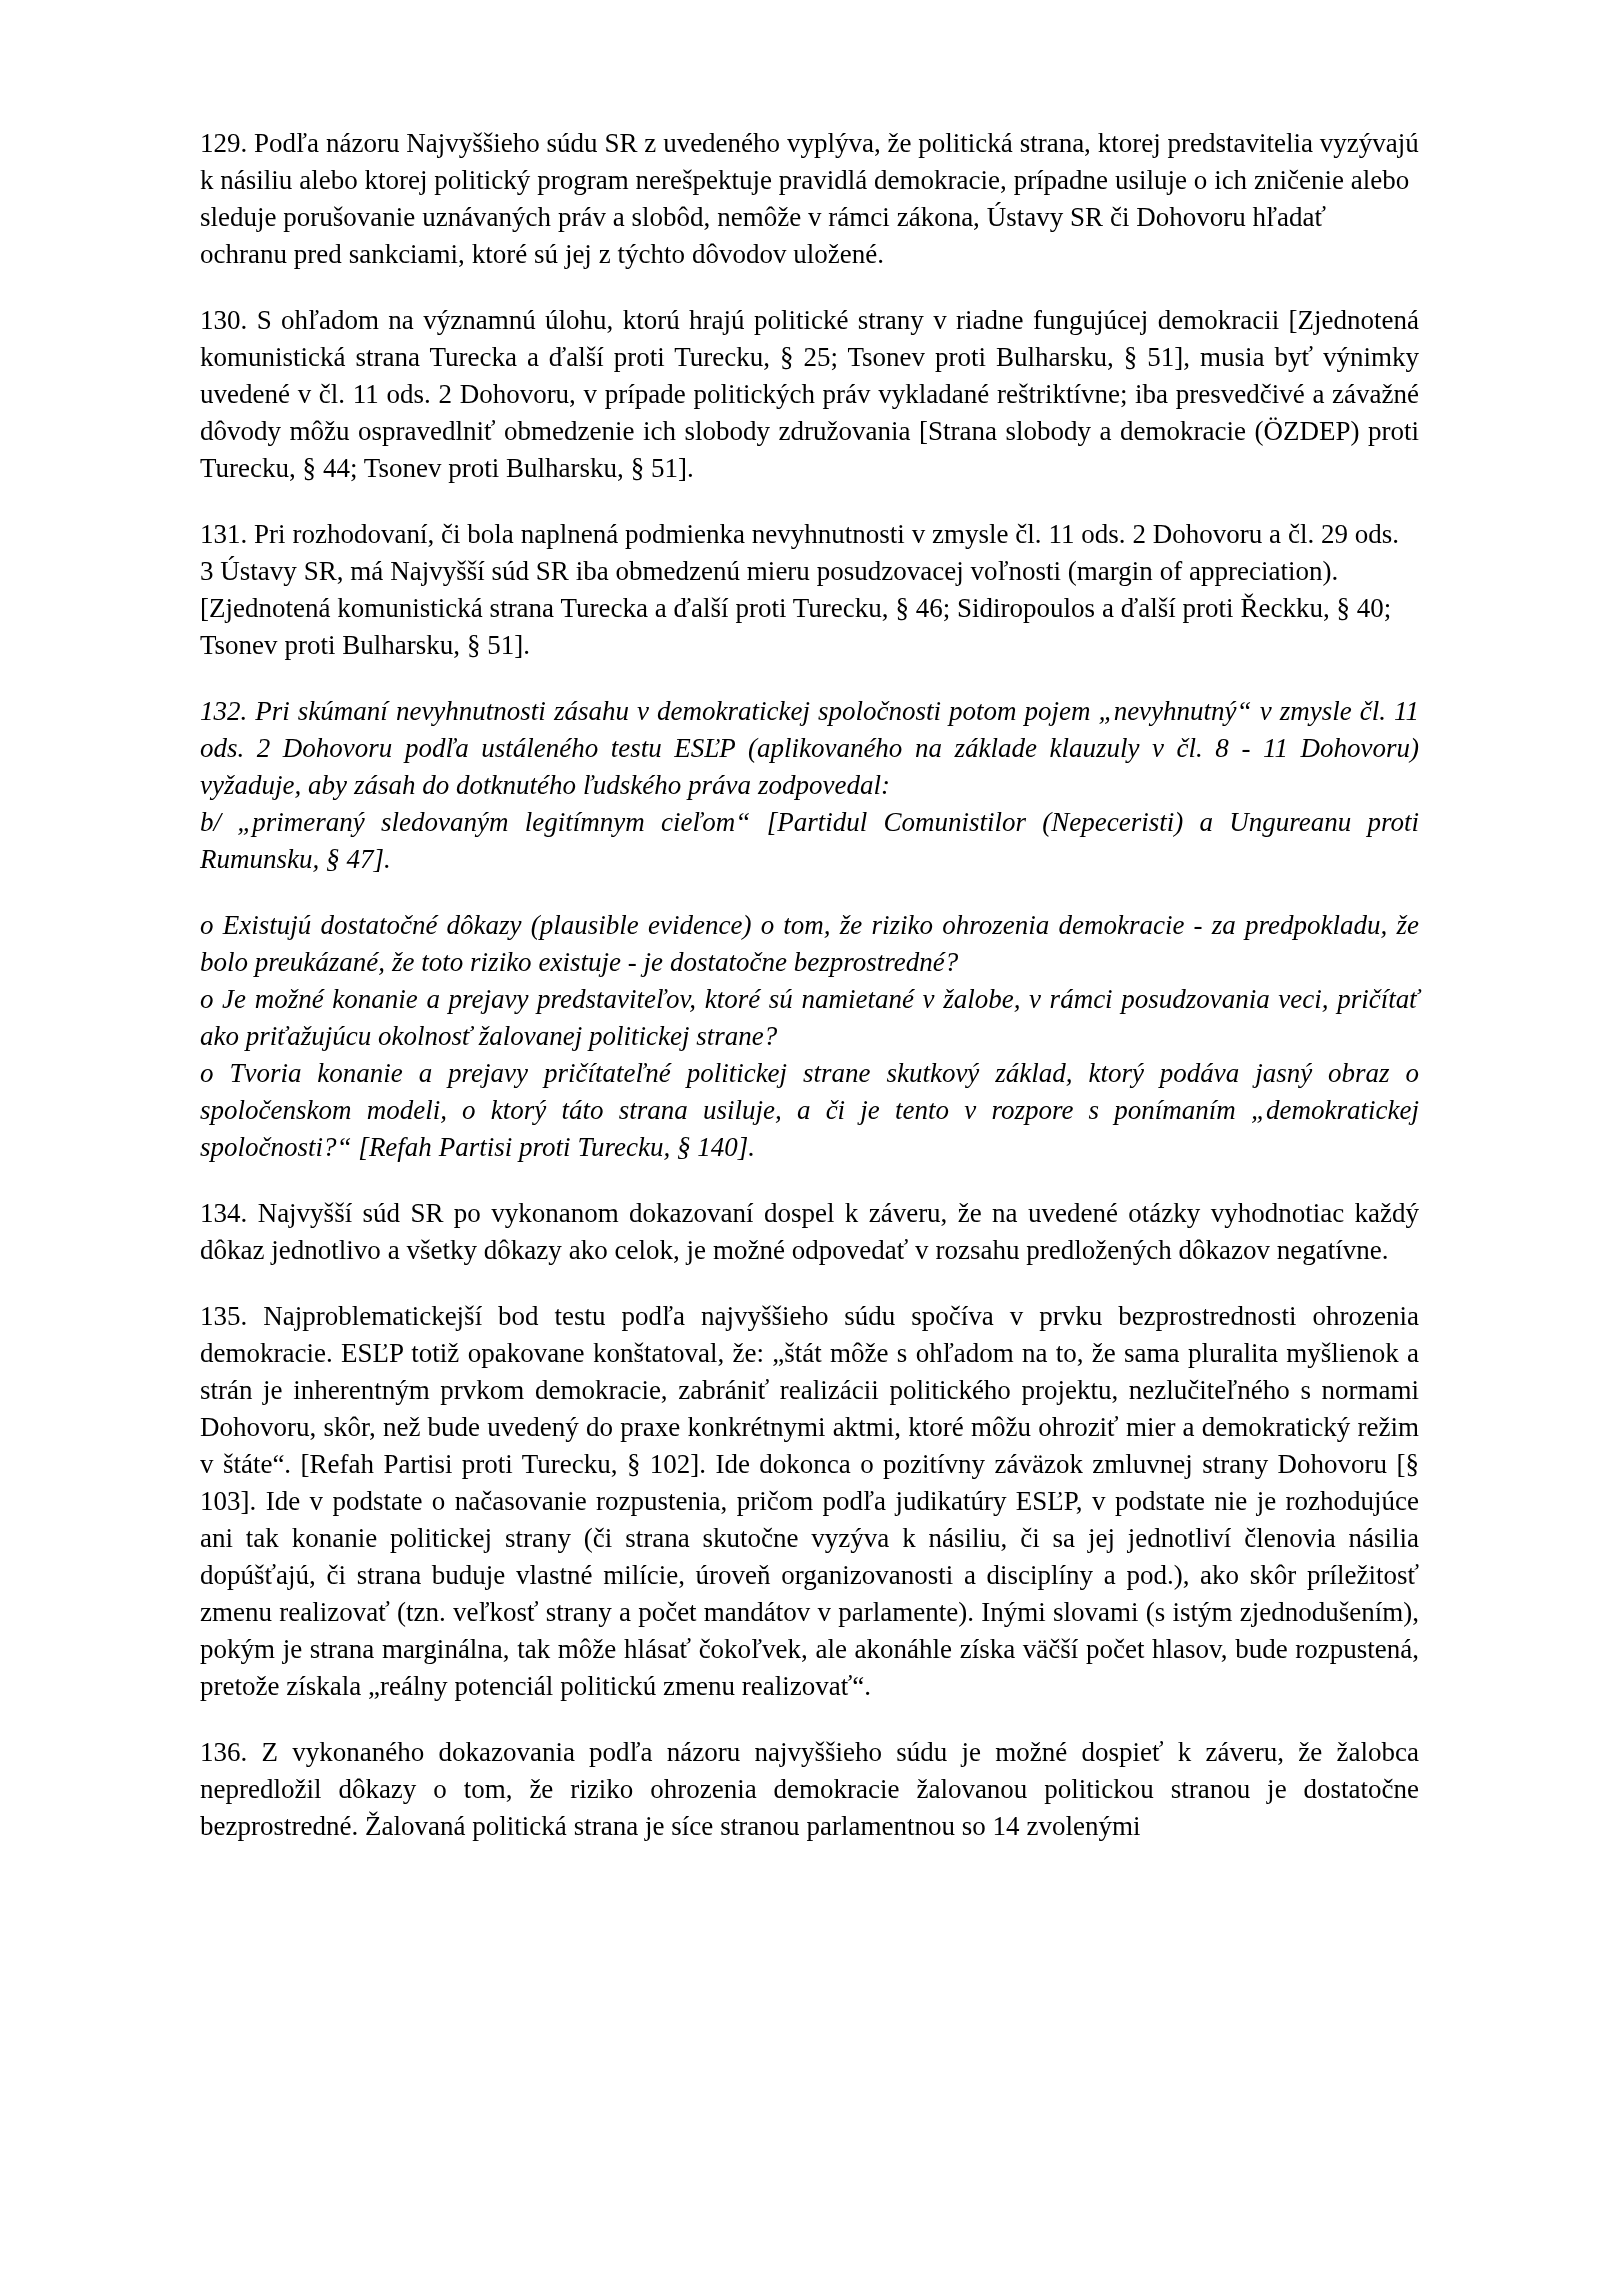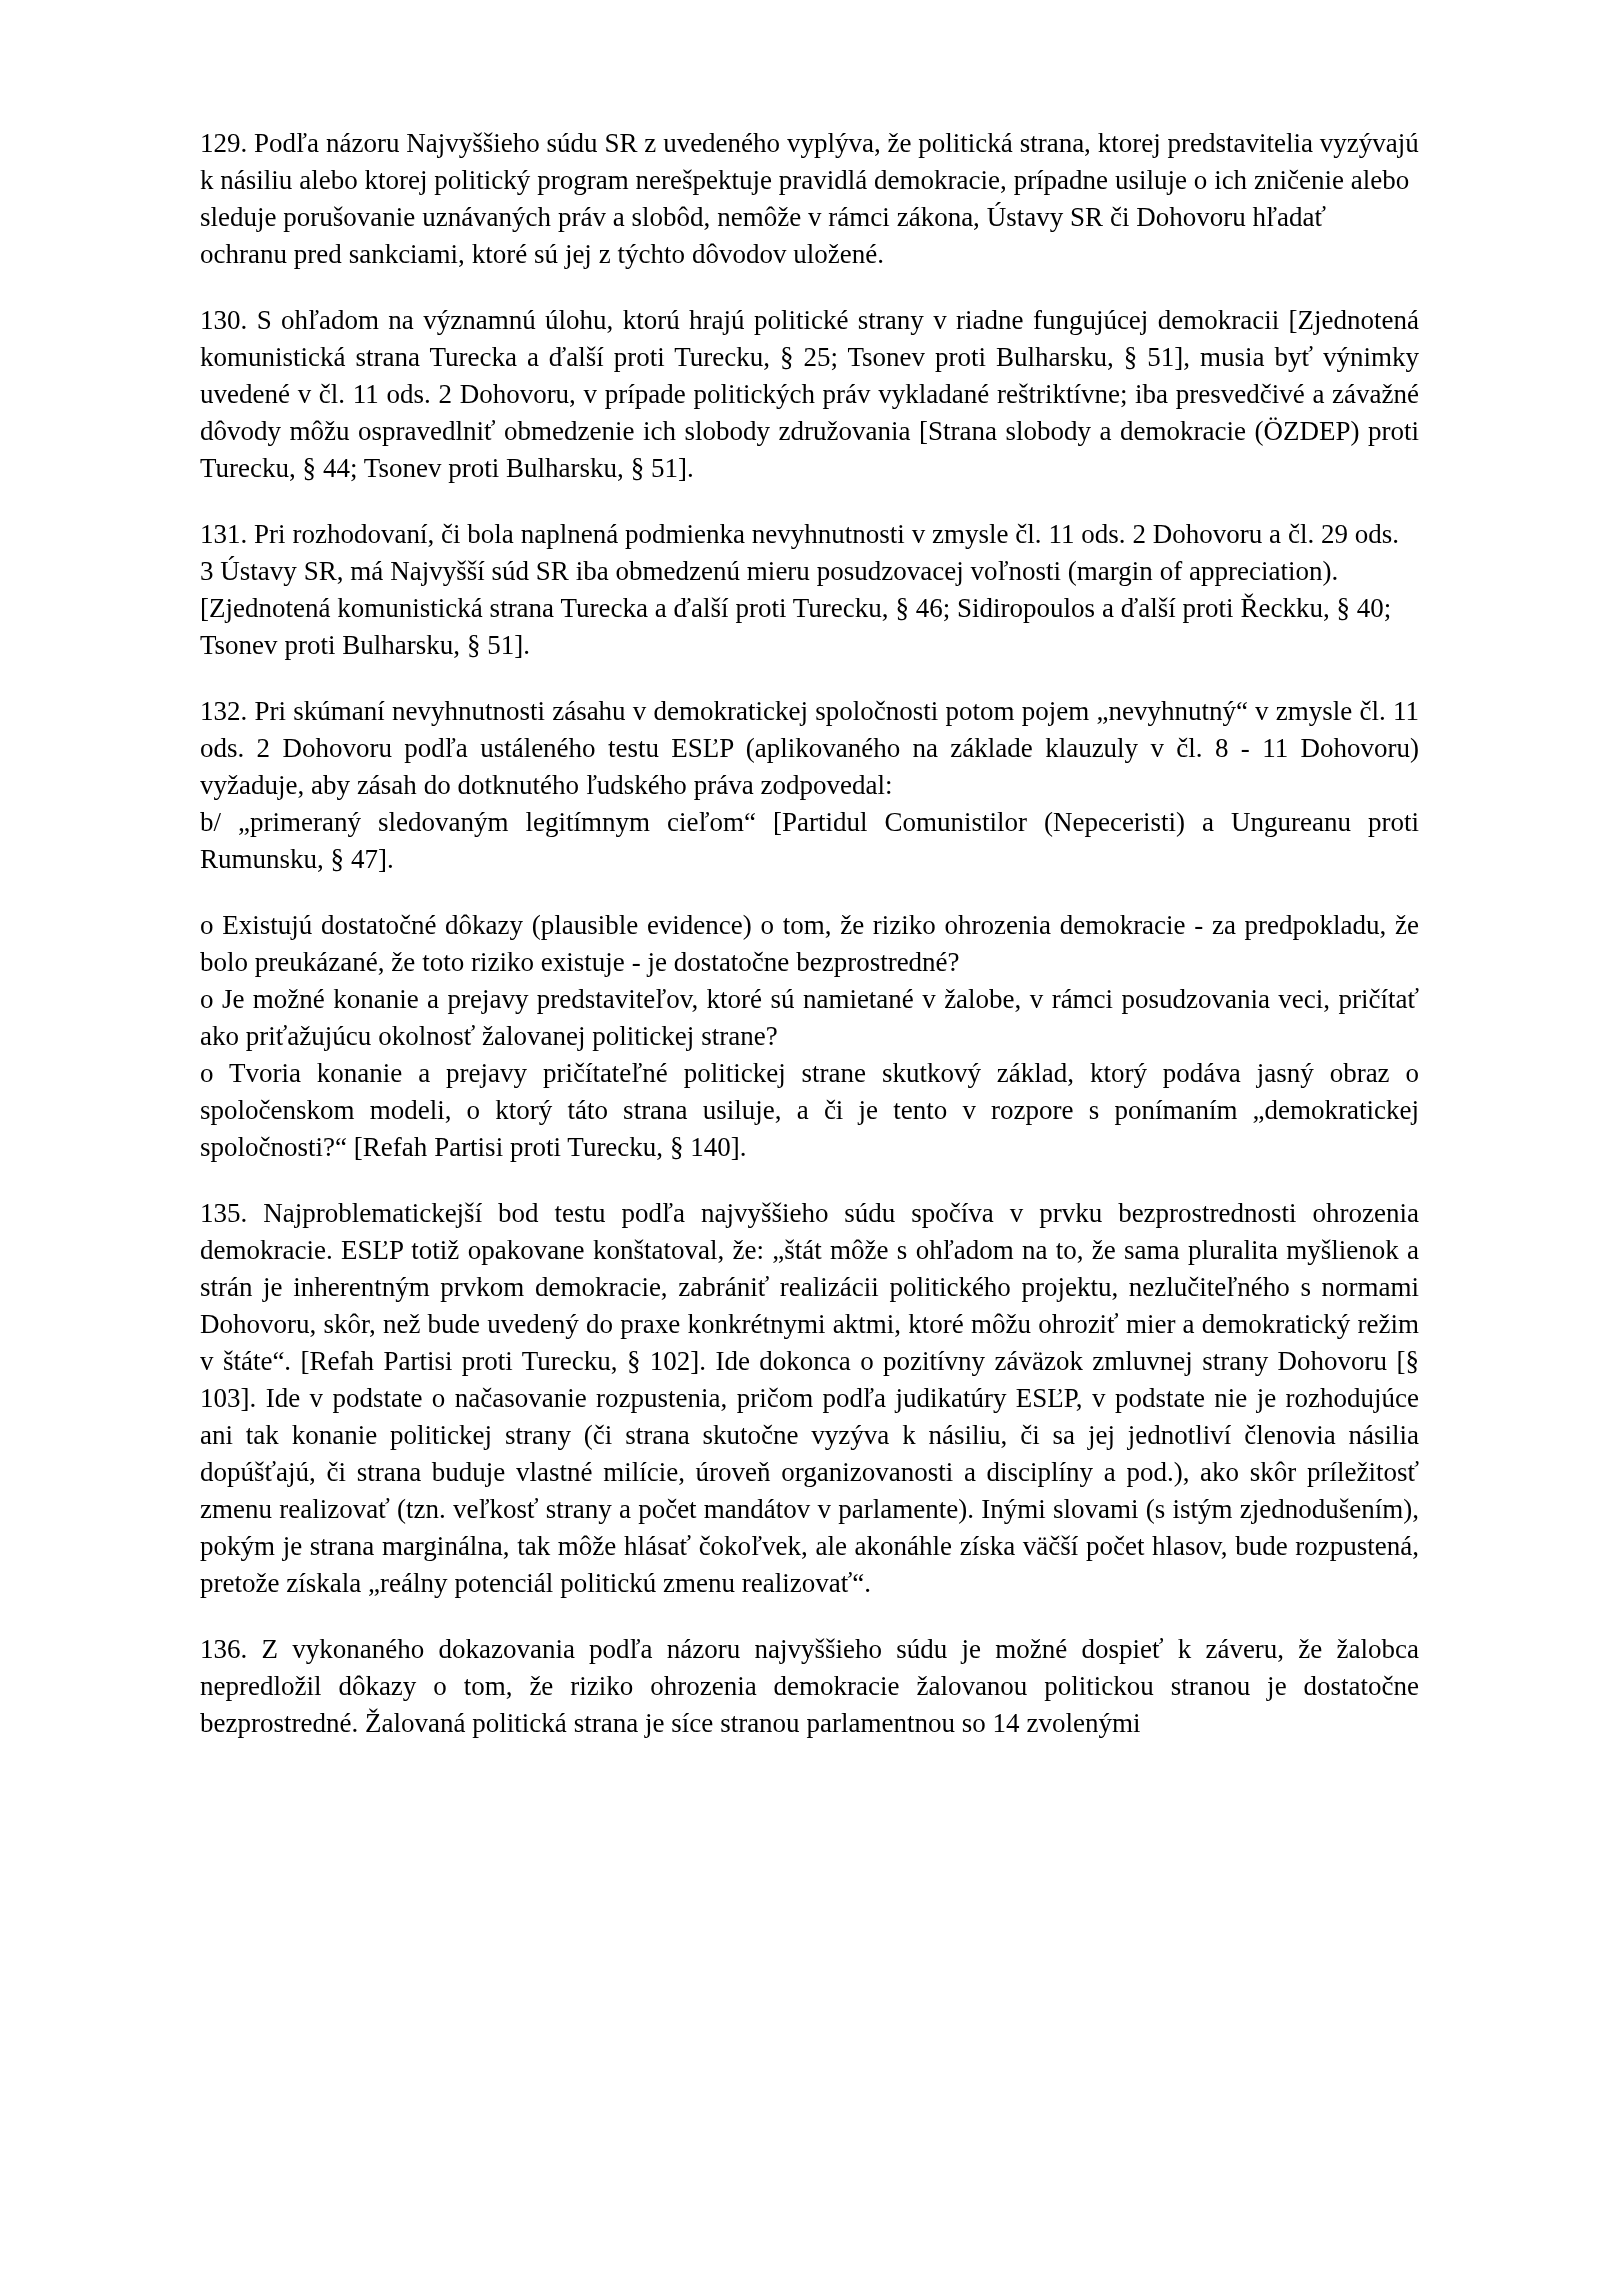--- a/index.html
+++ b/index.html
@@ -41,20 +41,21 @@
   }
   .para:last-child {
     margin-bottom: 0;
   }
   .para.left {
     text-align: left;
   }
   
   .block {
     margin: 0 0 29px 0;
+    font-style: italic;
   }
   .block > .para {
     margin-bottom: 0;
   }
 </style>
 </head>
 <body>
 
 <div class="page">
   <div class="content">
@@ -69,20 +70,21 @@
       <p class="para">132. Pri skúmaní nevyhnutnosti zásahu v demokratickej spoločnosti potom pojem „nevyhnutný“ v zmysle čl. 11 ods. 2 Dohovoru podľa ustáleného testu ESĽP (aplikovaného na základe klauzuly v čl. 8 - 11 Dohovoru) vyžaduje, aby zásah do dotknutého ľudského práva zodpovedal:</p>
       <p class="para">b/ „primeraný sledovaným legitímnym cieľom“ [Partidul Comunistilor (Nepeceristi) a Ungureanu proti Rumunsku, § 47].</p>
     </div>
 
     <div class="block">
       <p class="para">o Existujú dostatočné dôkazy (plausible evidence) o tom, že riziko ohrozenia demokracie - za predpokladu, že bolo preukázané, že toto riziko existuje - je dostatočne bezprostredné?</p>
       <p class="para">o Je možné konanie a prejavy predstaviteľov, ktoré sú namietané v žalobe, v rámci posudzovania veci, pričítať ako priťažujúcu okolnosť žalovanej politickej strane?</p>
       <p class="para">o Tvoria konanie a prejavy pričítateľné politickej strane skutkový základ, ktorý podáva jasný obraz o spoločenskom modeli, o ktorý táto strana usiluje, a či je tento v rozpore s ponímaním „demokratickej spoločnosti?“ [Refah Partisi proti Turecku, § 140].</p>
     </div>
 
+    <p class="para">134. Najvyšší súd SR po vykonanom dokazovaní dospel k záveru, že na uvedené otázky vyhodnotiac každý dôkaz jednotlivo a všetky dôkazy ako celok, je možné odpovedať v rozsahu predložených dôkazov negatívne.</p>
 
     <p class="para">135. Najproblematickejší bod testu podľa najvyššieho súdu spočíva v prvku bezprostrednosti ohrozenia demokracie. ESĽP totiž opakovane konštatoval, že: „štát môže s ohľadom na to, že sama pluralita myšlienok a strán je inherentným prvkom demokracie, zabrániť realizácii politického projektu, nezlučiteľného s normami Dohovoru, skôr, než bude uvedený do praxe konkrétnymi aktmi, ktoré môžu ohroziť mier a demokratický režim v štáte“. [Refah Partisi proti Turecku, § 102]. Ide dokonca o pozitívny záväzok zmluvnej strany Dohovoru [§ 103]. Ide v podstate o načasovanie rozpustenia, pričom podľa judikatúry ESĽP, v podstate nie je rozhodujúce ani tak konanie politickej strany (či strana skutočne vyzýva k násiliu, či sa jej jednotliví členovia násilia dopúšťajú, či strana buduje vlastné milície, úroveň organizovanosti a disciplíny a pod.), ako skôr príležitosť zmenu realizovať (tzn. veľkosť strany a počet mandátov v parlamente). Inými slovami (s istým zjednodušením), pokým je strana marginálna, tak môže hlásať čokoľvek, ale akonáhle získa väčší počet hlasov, bude rozpustená, pretože získala „reálny potenciál politickú zmenu realizovať“.</p>
 
     <p class="para">136. Z vykonaného dokazovania podľa názoru najvyššieho súdu je možné dospieť k záveru, že žalobca nepredložil dôkazy o tom, že riziko ohrozenia demokracie žalovanou politickou stranou je dostatočne bezprostredné. Žalovaná politická strana je síce stranou parlamentnou so 14 zvolenými</p>
 
   </div>
 </div>
 
 
 </body></html>

